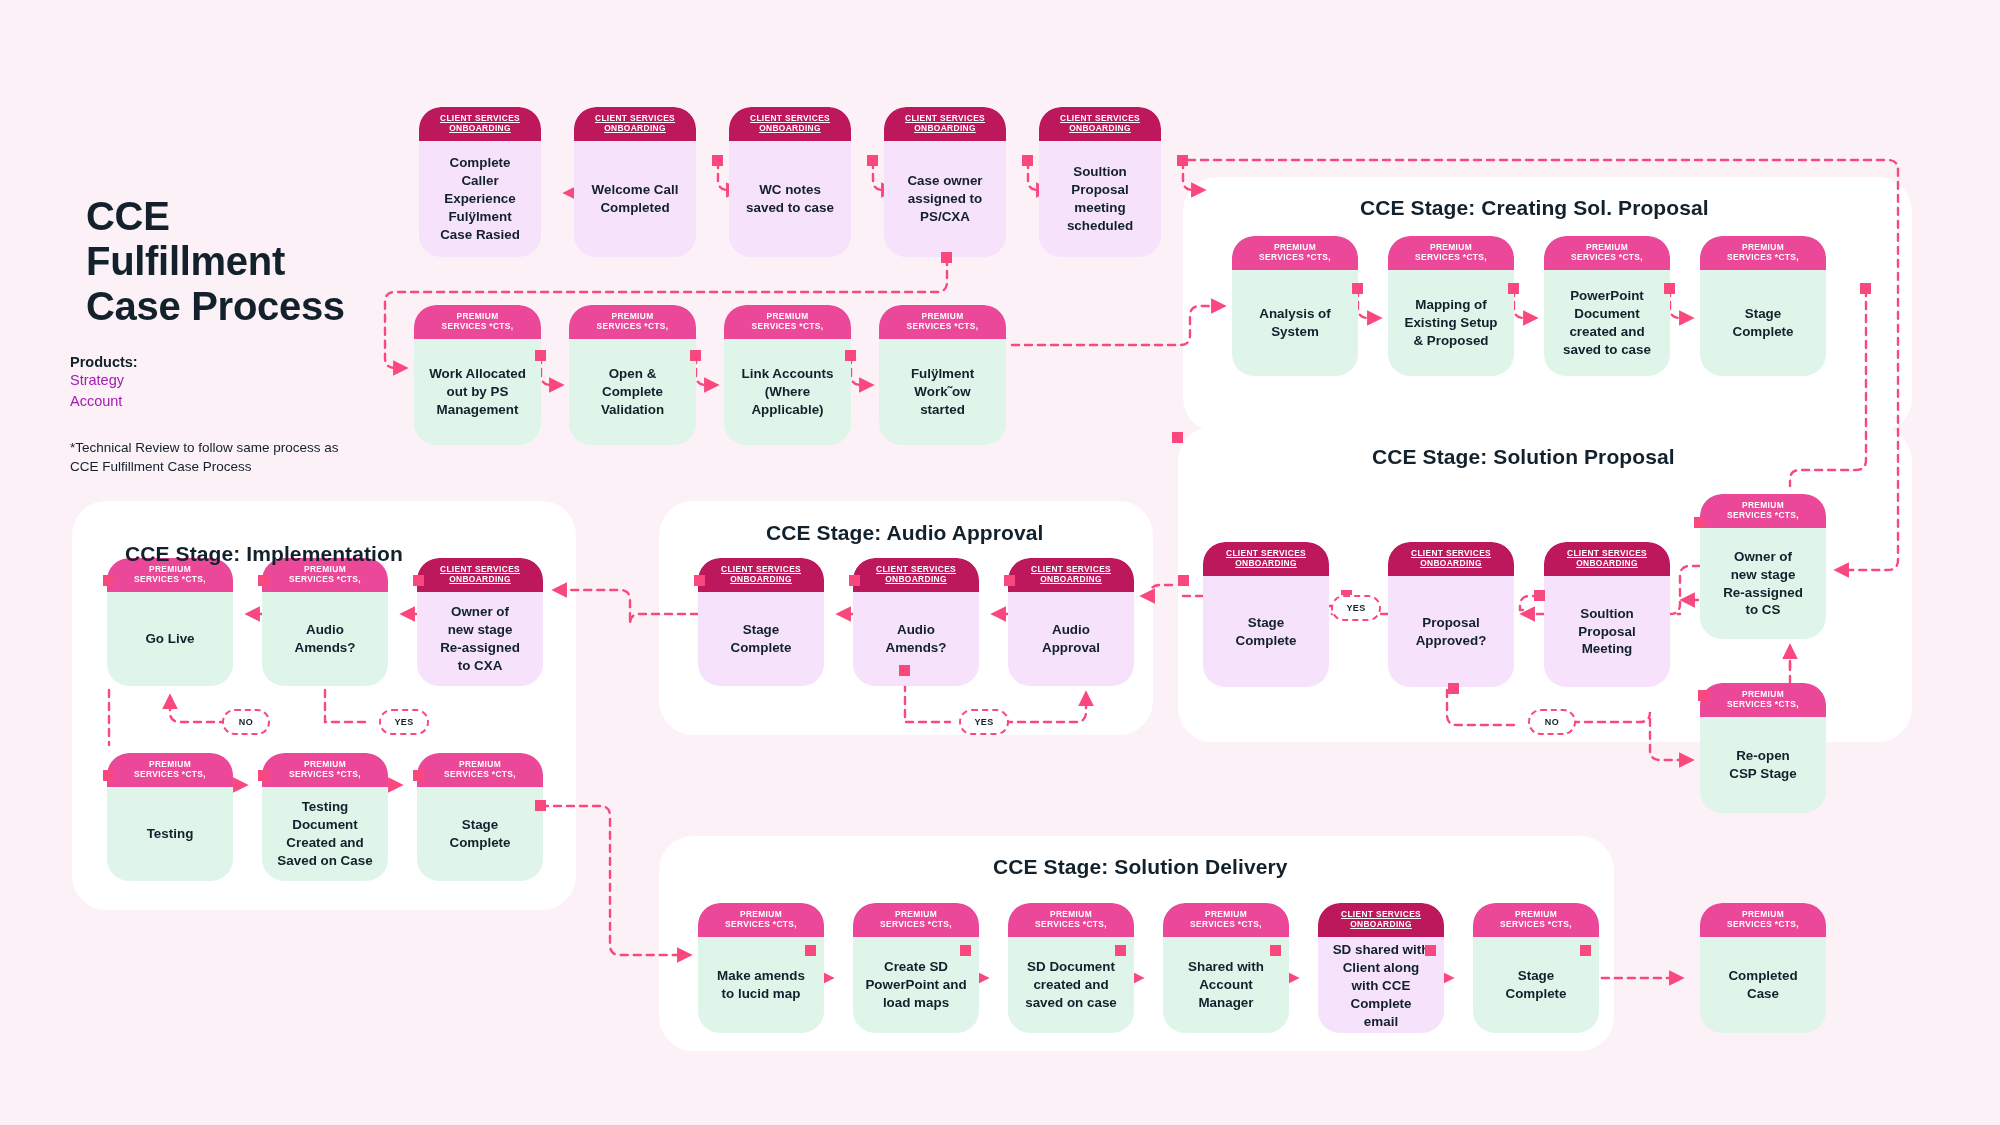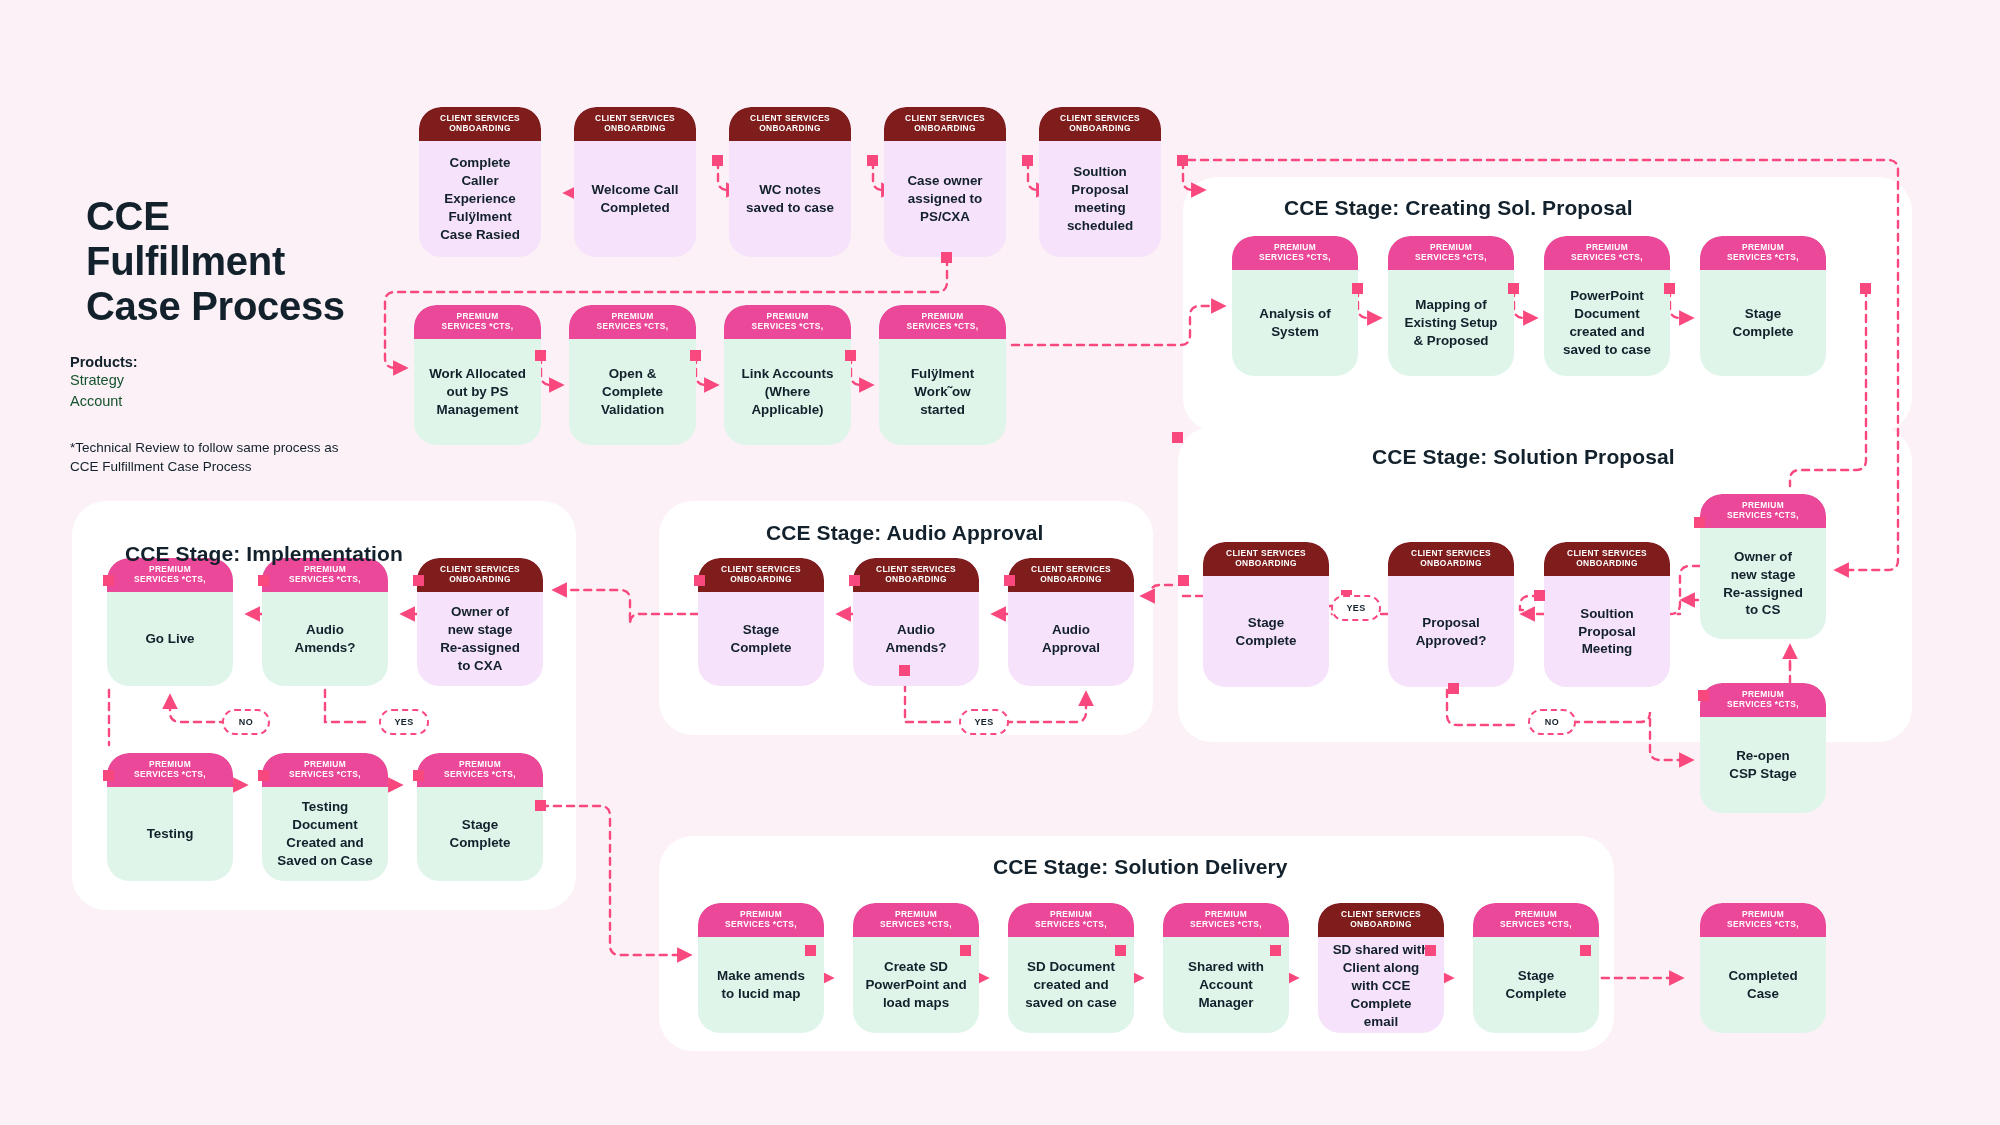--- a/index.html
+++ b/index.html
@@ -32,21 +32,21 @@
     white-space:nowrap;
   }
 
   
   .title-block{position:absolute;z-index:6;}
   .main-title{
     font-size:40px;line-height:1.12;font-weight:800;color:#12212b;
     letter-spacing:-.3px;margin:16px;
   }
   .prod-head{font-size:14.5px;font-weight:700;color:#12212b;margin-top:26px;}
-  .prod-item{font-size:14.5px;font-weight:400;color:#14532d;line-height:1.42;}
+  .prod-item{font-size:14.5px;font-weight:400;color:#a21caf;line-height:1.42;}
   .note{font-size:13.5px;font-weight:400;color:#12212b;line-height:1.44;margin-top:26px;max-width:300px;}
 
   
   .node{
     position:absolute;
     z-index:5;
     border-radius:22px;
     overflow:hidden;
     display:flex;
     flex-direction:column;
@@ -75,21 +75,21 @@
     justify-content:center;
     text-align:center;
     padding:4px 9px;
     font-size:13.4px;
     font-weight:700;
     line-height:1.34;
     color:#12212b;
     white-space:pre-line;
   }
   
-  .n-cs .node-head{background:#7f1d1d;}
+  .n-cs .node-head{background:#be185d;text-decoration:underline;}
   .n-cs{background:#f6e2fa;}
   
   .n-ps .node-head{background:#ec4899;}
   .n-ps{background:#e0f5ea;}
 
   
   .dot{
     position:absolute;
     width:11px;height:11px;
     background:#f9487e;
@@ -107,21 +107,21 @@
     font-size:9px;font-weight:700;color:#12212b;letter-spacing:.4px;
   }
 </style>
 </head>
 <body>
 
 <div id="stage">
 
   <div id="groups-layer">
       <div class="group" style="left: 1183px; top: 177px; width: 729px; height: 255px;"></div>
-      <div class="group-title" style="left: 1284px; top: 196px;">CCE Stage: Creating Sol. Proposal</div>
+      <div class="group-title" style="left: 1360px; top: 196px;">CCE Stage: Creating Sol. Proposal</div>
       <div class="group" style="left: 1178px; top: 427px; width: 734px; height: 315px;"></div>
       <div class="group-title" style="left: 1372px; top: 445px;">CCE Stage: Solution Proposal</div>
       <div class="group" style="left: 72px; top: 501px; width: 504px; height: 409px;"></div>
       <div class="group-title" style="left: 125px; top: 521px; margin-top: 21px;">CCE Stage: Implementation</div>
       <div class="group" style="left: 659px; top: 501px; width: 494px; height: 234px;"></div>
       <div class="group-title" style="left: 766px; top: 521px;">CCE Stage: Audio Approval</div>
       <div class="group" style="left: 659px; top: 836px; width: 955px; height: 215px;"></div>
       <div class="group-title" style="left: 993px; top: 855px;">CCE Stage: Solution Delivery</div>
     </div>
 

